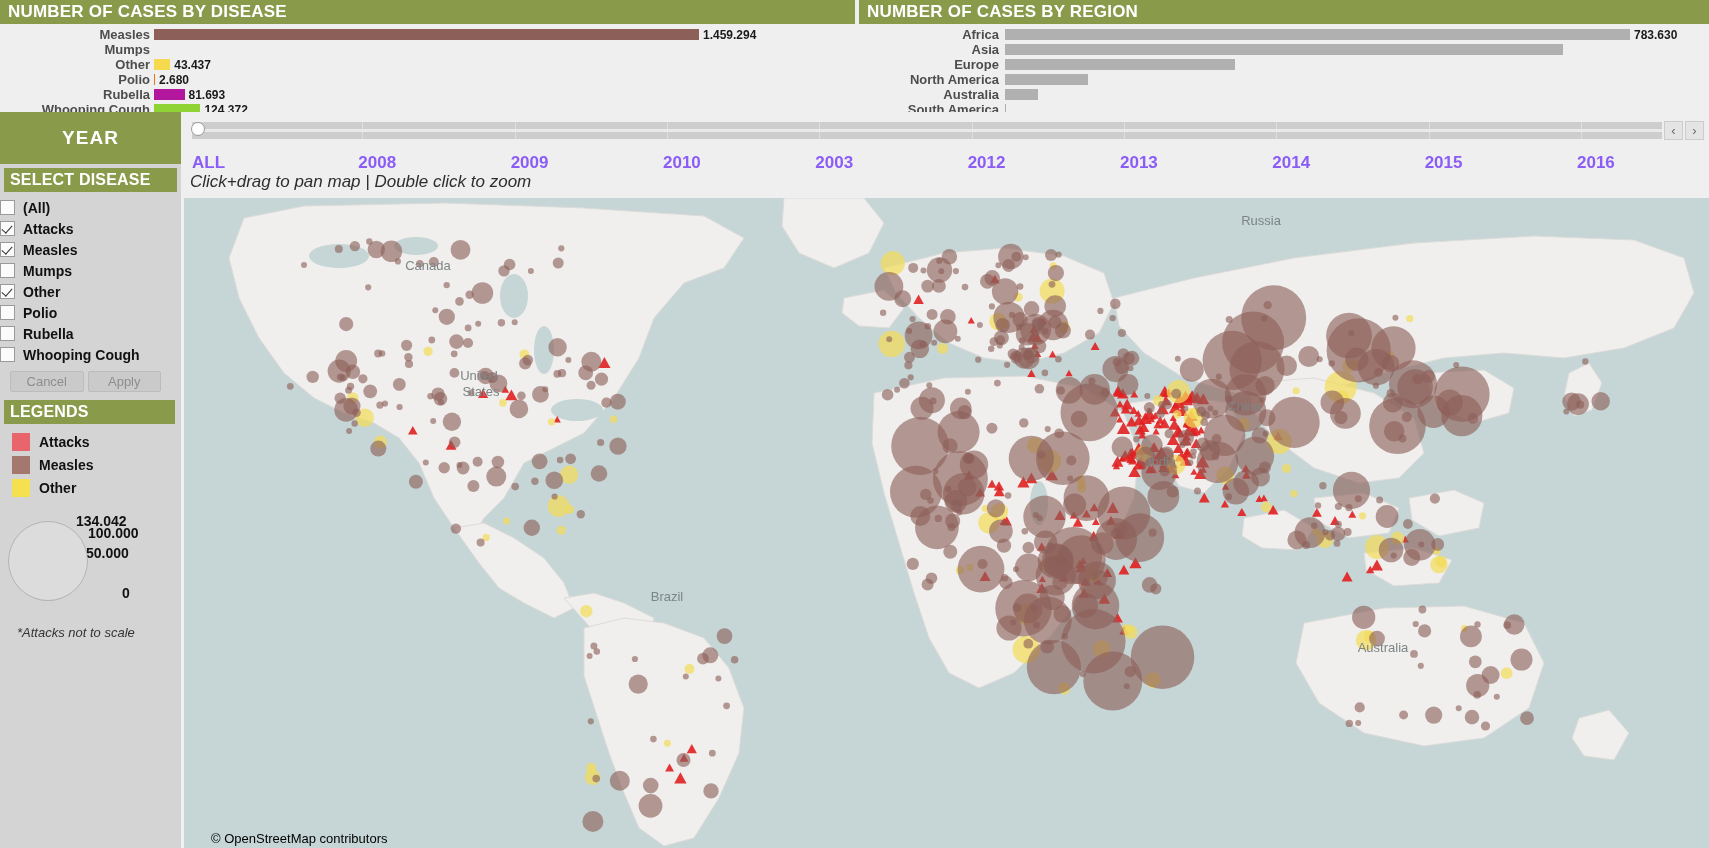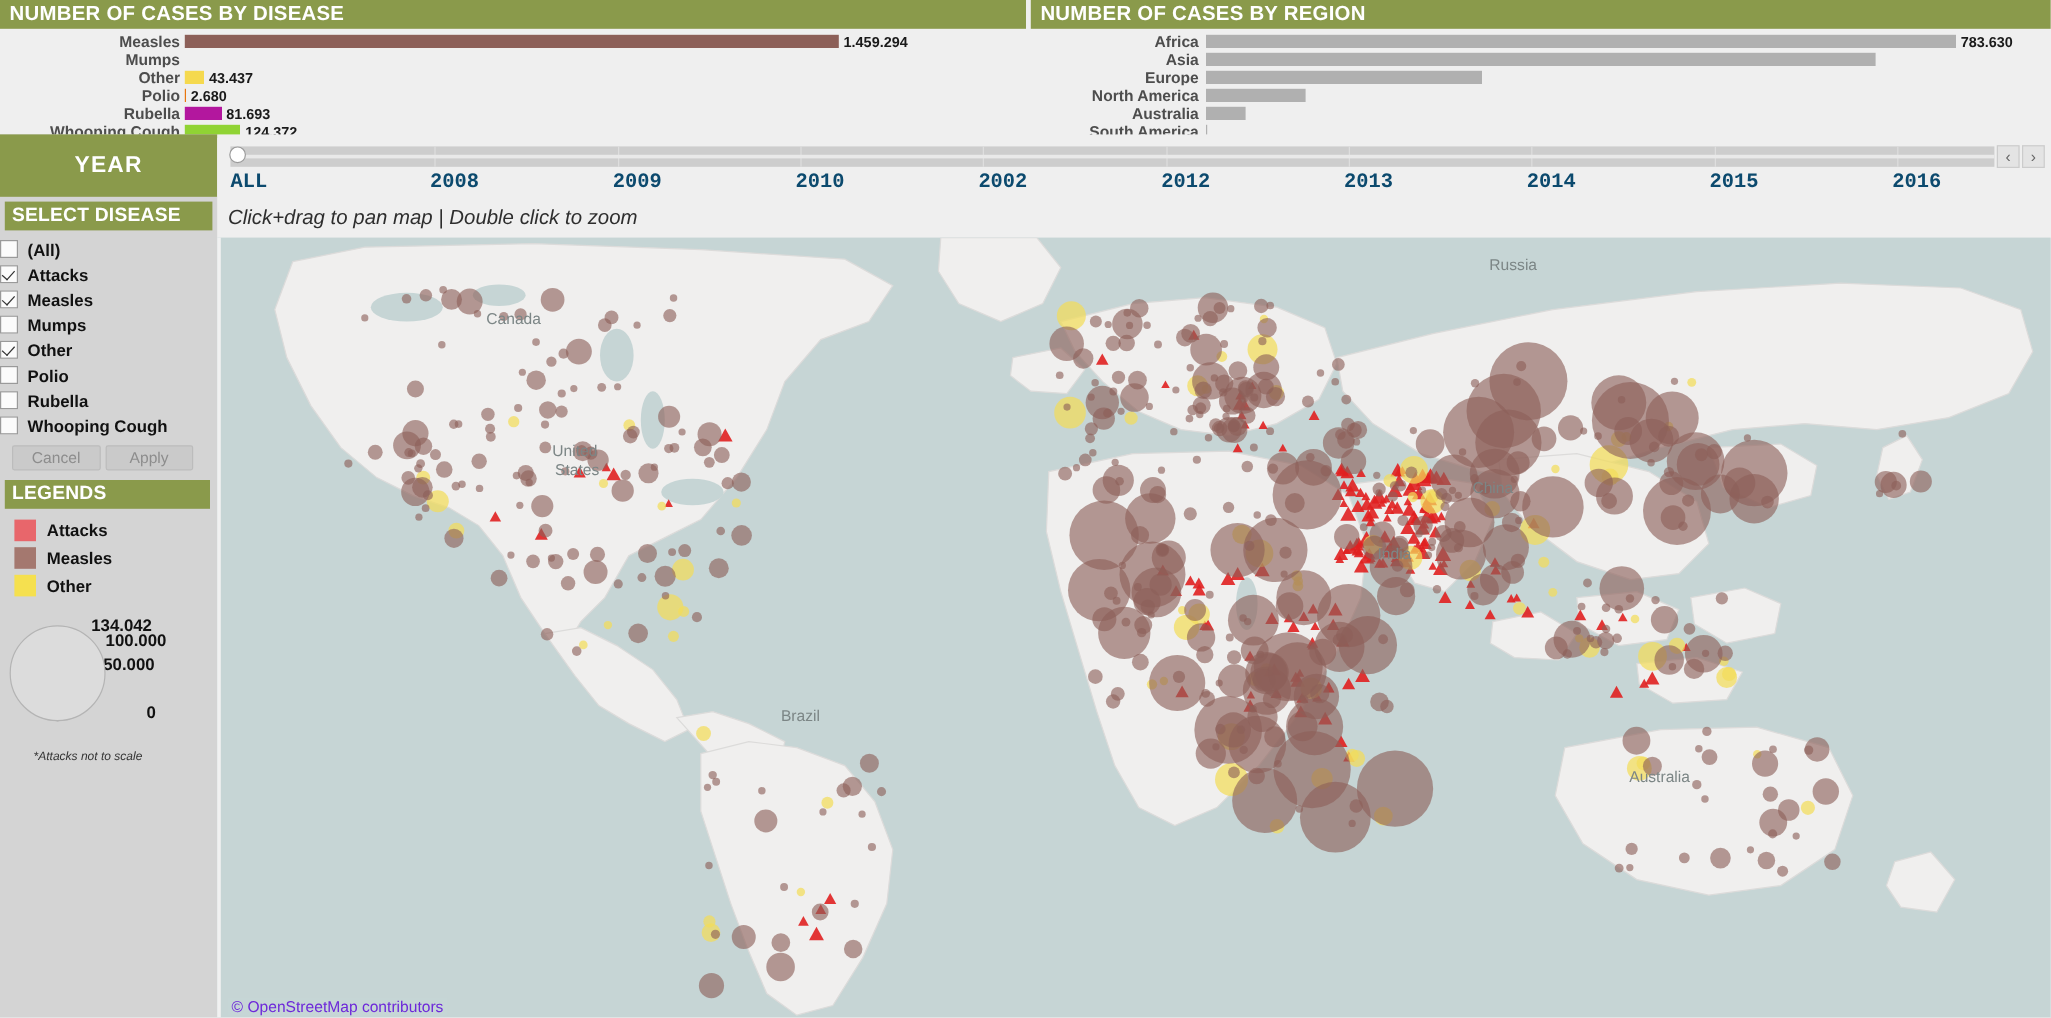--- a/index.html
+++ b/index.html
@@ -75,48 +75,48 @@
   #legends-header .panel-header { font-size:16px; padding-left:6px; }
 
   .legrow { display:flex; align-items:center; height:23px; padding-left:12px; }
   .legswatch { width:18px; height:18px; margin-right:9px; flex:none; }
   .leglabel { font-size:14px; font-weight:bold; color:#111; }
 
   #sizelegend { position:relative; margin-top:10px; height:104px; }
   .sizecircle { border:1px solid #b4b4b4; background:#dcdcdc; border-radius:50%; }
   .sizeval { position:absolute; font-size:14px; font-weight:bold; color:#111; }
 
-  #footnote { margin-top:12px; padding-left:28px; font-size:10px; font-style:italic; color:#333; }
+  #footnote { margin-top:12px; padding-left:17px; font-size:13px; font-style:italic; color:#333; }
 
   
   #slider-area { position:absolute; left:181px; top:112px; width:1528px; height:52px; background:#efefef; }
   #slider-track { position:absolute; left:11px; top:10px; right:47px; height:17px; background:#cdcdcd; }
   #slider-rail { position:absolute; left:11px; top:17px; right:47px; height:3px; background:#e9e9e9; }
   .tickmark { position:absolute; top:12px; width:1px; height:13px; background:#dedede; }
   #slider-handle {
     position:absolute; left:10px; top:10px; width:14px; height:14px;
     border-radius:50%; background:#fff; border:1px solid #9b9b9b;
   }
-  .yeartick { position:absolute; top:31px; font-size:17px; font-weight:bold; color:#0c4a6e; white-space:nowrap;font-family:Liberation Mono, monospace; }
+  .yeartick { position:absolute; top:41px; font-size:17px; font-weight:bold; color:#8b5cf6; white-space:nowrap; }
   .navbtn {
     position:absolute; top:9px; width:19px; height:19px; background:#e4e4e4;
     border:1px solid #cccccc; color:#666; font-size:13px; line-height:17px; text-align:center;
   }
   #nav-prev { right: 26px; }
   #nav-next { right: 5px; }
 
   
   #map-hint { position:absolute; left:190px; top:172px; font-size:17px; font-style:italic; color:#2e2e2e; }
   #mapwrap {
     position:absolute; left:181px; top:198px; width:1528px; height:650px;
     background:#c6d5d5; overflow:hidden; border-left:3px solid #f1f1f1;
   }
   #mapsvg { position:absolute; left:0; top:0; }
   #osm-attr {
-    position:absolute; left:6px; bottom:2px; font-size:13px; color:#6d28d9;
+    position:absolute; left:24px; bottom:2px; font-size:13px; color:#000000;
     background:rgba(198,213,213,.75); padding:0 3px;
   }
   .maplabel { font-size:13px; fill:#7c8686; font-family:"Liberation Sans", sans-serif; }
   .country { fill:#f0efee; stroke:#dcdbda; stroke-width:1; }
   .lake { fill:#c6d5d5; stroke:none; }
   .measles-dot { fill:#8c5f58; fill-opacity:.62; }
   .other-dot   { fill:#f2dd5a; fill-opacity:.72; }
   .attack-tri  { fill:#e02020; fill-opacity:.9; }
 </style>
 </head>
@@ -333,21 +333,21 @@
           <div class="tickmark" style="left: 1388.98px; top: 0px; height: 17px;"></div>
         </div>
     </div>
     <div id="slider-rail"></div>
     <div id="slider-handle"></div>
     <div id="year-ticks">
         <div class="yeartick" style="left: 11px;">ALL</div>
         <div class="yeartick" style="left: 177.332px;">2008</div>
         <div class="yeartick" style="left: 329.663px;">2009</div>
         <div class="yeartick" style="left: 481.995px;">2010</div>
-        <div class="yeartick" style="left: 634.326px;">2002</div>
+        <div class="yeartick" style="left: 634.326px;">2003</div>
         <div class="yeartick" style="left: 786.658px;">2012</div>
         <div class="yeartick" style="left: 938.99px;">2013</div>
         <div class="yeartick" style="left: 1091.32px;">2014</div>
         <div class="yeartick" style="left: 1243.65px;">2015</div>
         <div class="yeartick" style="left: 1395.98px;">2016</div>
       </div>
     <div class="navbtn" id="nav-prev">‹</div>
     <div class="navbtn" id="nav-next">›</div>
   </div>
 

